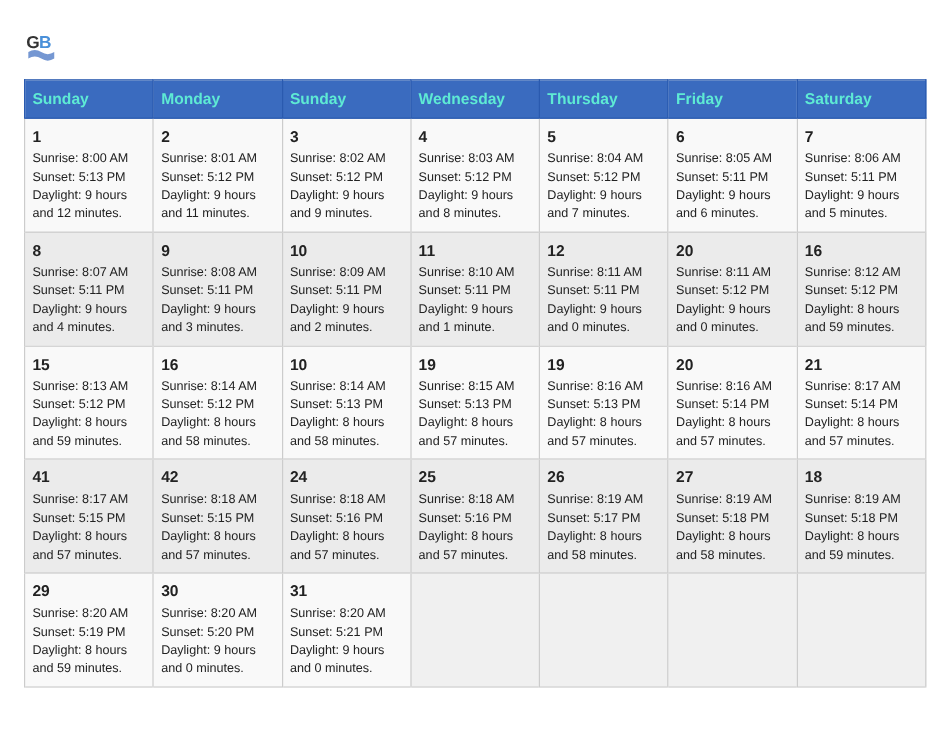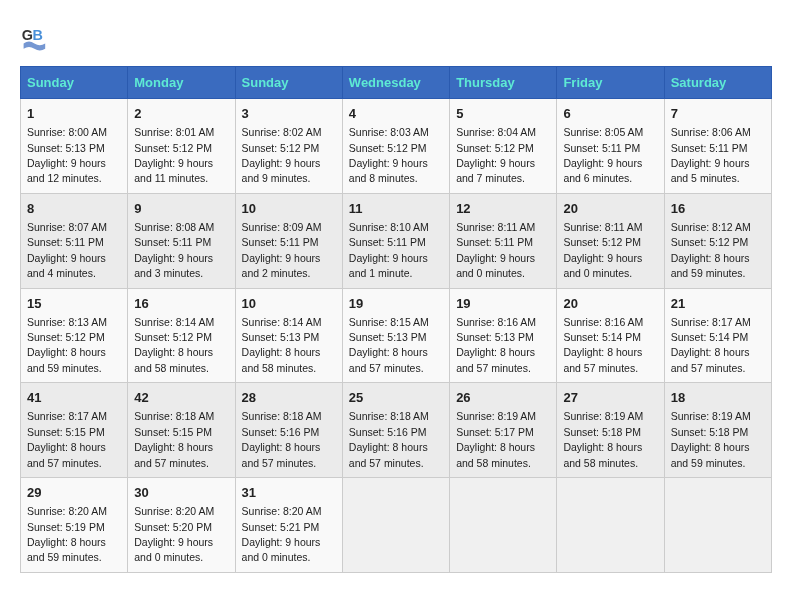--- a/index.html
+++ b/index.html
@@ -174,21 +174,21 @@
         <td><span class="day-num">20</span>
 <span class="day-info">Sunrise: 8:16 AM<br>Sunset: 5:14 PM<br>Daylight: 8 hours and 57 minutes.</span></td>
         <td><span class="day-num">21</span>
 <span class="day-info">Sunrise: 8:17 AM<br>Sunset: 5:14 PM<br>Daylight: 8 hours and 57 minutes.</span></td>
       </tr>
       <tr>
         <td><span class="day-num">41</span>
 <span class="day-info">Sunrise: 8:17 AM<br>Sunset: 5:15 PM<br>Daylight: 8 hours and 57 minutes.</span></td>
         <td><span class="day-num">42</span>
 <span class="day-info">Sunrise: 8:18 AM<br>Sunset: 5:15 PM<br>Daylight: 8 hours and 57 minutes.</span></td>
-        <td><span class="day-num">28</span>
+        <td><span class="day-num">24</span>
 <span class="day-info">Sunrise: 8:18 AM<br>Sunset: 5:16 PM<br>Daylight: 8 hours and 57 minutes.</span></td>
         <td><span class="day-num">25</span>
 <span class="day-info">Sunrise: 8:18 AM<br>Sunset: 5:16 PM<br>Daylight: 8 hours and 57 minutes.</span></td>
         <td><span class="day-num">26</span>
 <span class="day-info">Sunrise: 8:19 AM<br>Sunset: 5:17 PM<br>Daylight: 8 hours and 58 minutes.</span></td>
         <td><span class="day-num">27</span>
 <span class="day-info">Sunrise: 8:19 AM<br>Sunset: 5:18 PM<br>Daylight: 8 hours and 58 minutes.</span></td>
         <td><span class="day-num">18</span>
 <span class="day-info">Sunrise: 8:19 AM<br>Sunset: 5:18 PM<br>Daylight: 8 hours and 59 minutes.</span></td>
       </tr>

